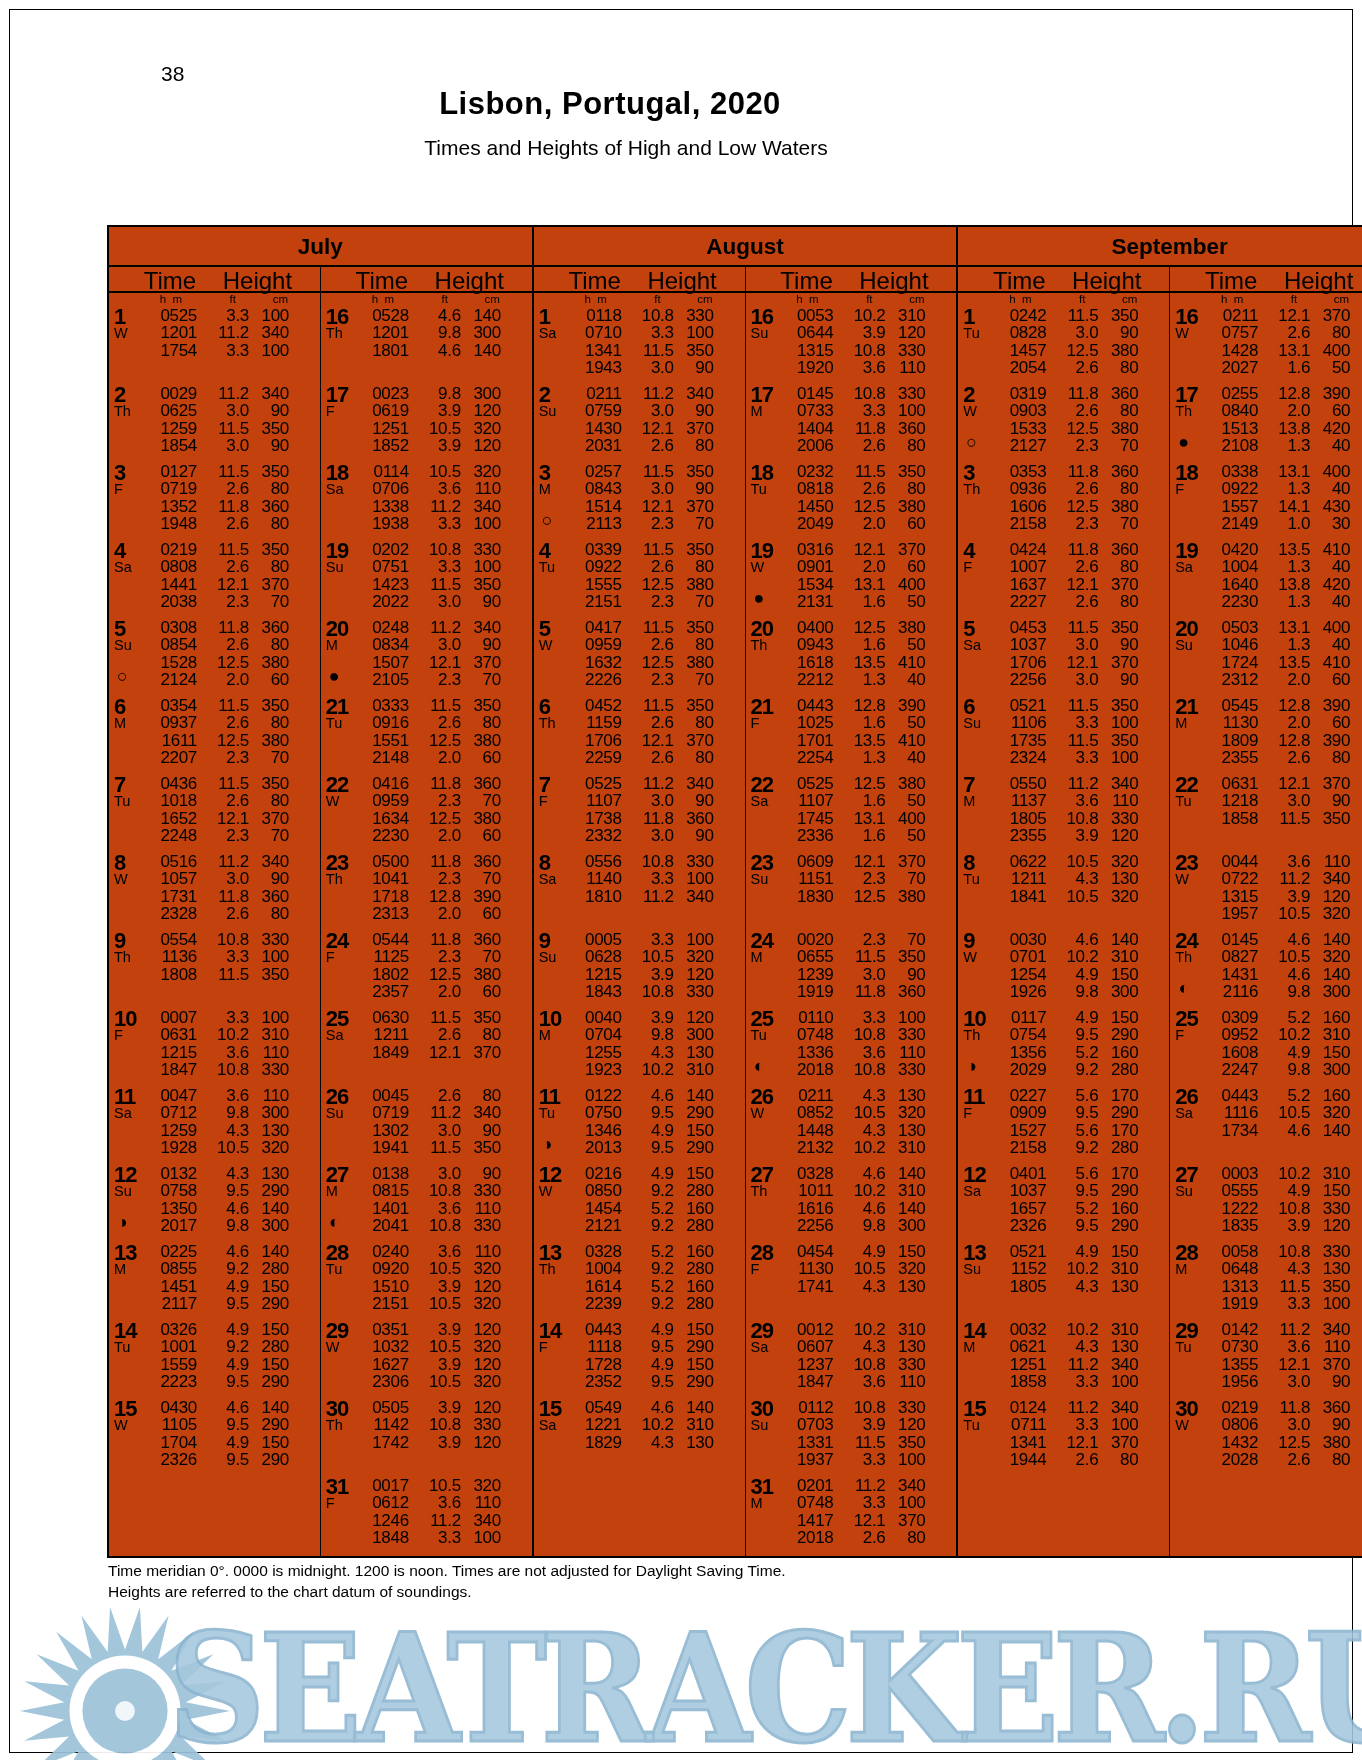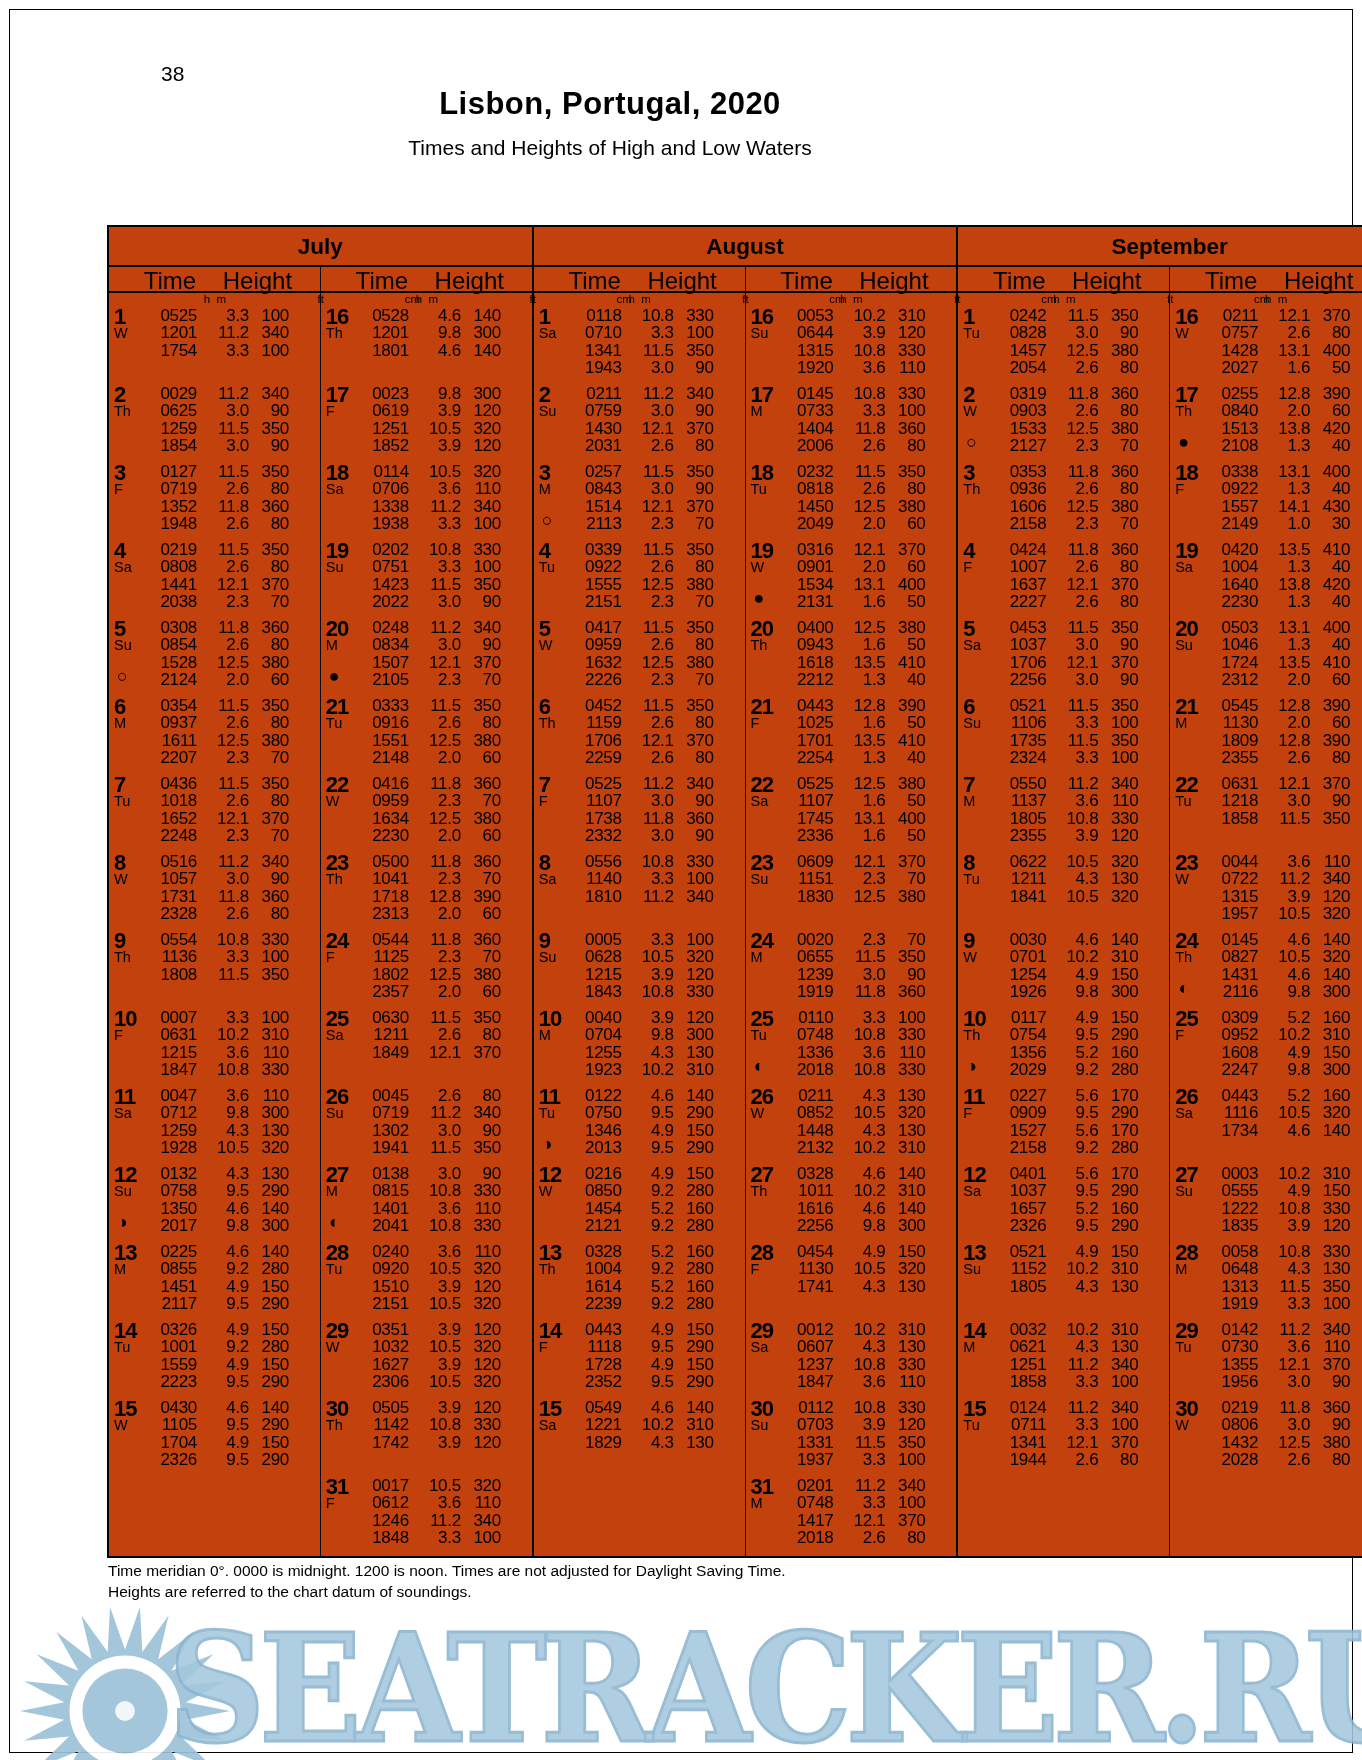--- a/index.html
+++ b/index.html
@@ -5,36 +5,36 @@
   html,body { margin:0; padding:0; background:#e8e8e8; }
   .page {
     position:relative; width:1362px; height:1760px; margin:0 auto;
     background:#ffffff; color:#000;
     font-family:"Liberation Sans", sans-serif;
     overflow:hidden;
   }
   .page-frame { position:absolute; left:9px; top:9px; right:9px; bottom:7px; border:1.5px solid #000; pointer-events:none; }
   .page-number { position:absolute; left:113px; top:62px; font-size:21px;margin-left:48px; }
   .doc-title { position:absolute; left:0; top:86px; width:1220px; text-align:center; font-size:31px; font-weight:bold; letter-spacing:0.5px; }
-  .doc-subtitle { position:absolute; left:0; top:136px; width:1220px; text-align:center; font-size:21px; }
+  .doc-subtitle { position:absolute; left:0; top:136px; width:1220px; text-align:center; font-size:21px;padding-left:16px; }
 
   .tide-table {
     position:absolute; left:107px; top:225px; width:1276px; height:1333px;
     border:2px solid #000; display:flex; box-sizing:border-box; background:#c2410c;
   }
   .month { flex:1 1 0; display:flex; flex-direction:column; min-width:0; }
   .month + .month { border-left:2px solid #000; }
   .month-name { height:38px; line-height:40px; text-align:center; font-weight:bold; font-size:22.5px; border-bottom:2px solid #000; }
   .month-body { flex:1; display:flex; min-height:0; }
   .subcol { flex:1 1 0; display:flex; flex-direction:column; min-width:0; }
   .subcol + .subcol { border-left:1.5px solid #000; }
   .subhead { height:24px; border-bottom:2px solid #000; display:grid; grid-template-columns:30px 62px 1fr; align-items:center; font-size:24px; }
   .subhead .th-time { grid-column:2; text-align:center; }
   .subhead .th-height { grid-column:3; text-align:center; padding-right:6px; }
-  .units { height:14px; display:grid; grid-template-columns:34px 56px 50px 46px; font-size:11.5px; line-height:13px;gap:44px; }
+  .units { height:14px; display:grid; grid-template-columns:34px 56px 50px 46px; font-size:11.5px; line-height:13px; }
   .units .u-hm { grid-column:2; text-align:center; white-space:pre; }
   .units .u-ft { grid-column:3; text-align:right; padding-right:13px; }
   .units .u-cm { grid-column:4; text-align:right; padding-right:7px; }
   .slots { flex:1; overflow:hidden; }
   .day-slot { height:78px; position:relative; }
   .day-id { position:absolute; left:5px; top:0; width:30px; }
   .day-num { font-size:22px; font-weight:bold; line-height:19px; letter-spacing:-1px; }
   .day-wd { font-size:14.5px; line-height:15px; }
   .moon { position:absolute; left:3px; top:48px; font-size:18px; line-height:18px; }
   .rows { position:absolute; left:34px; top:0; right:0; }

